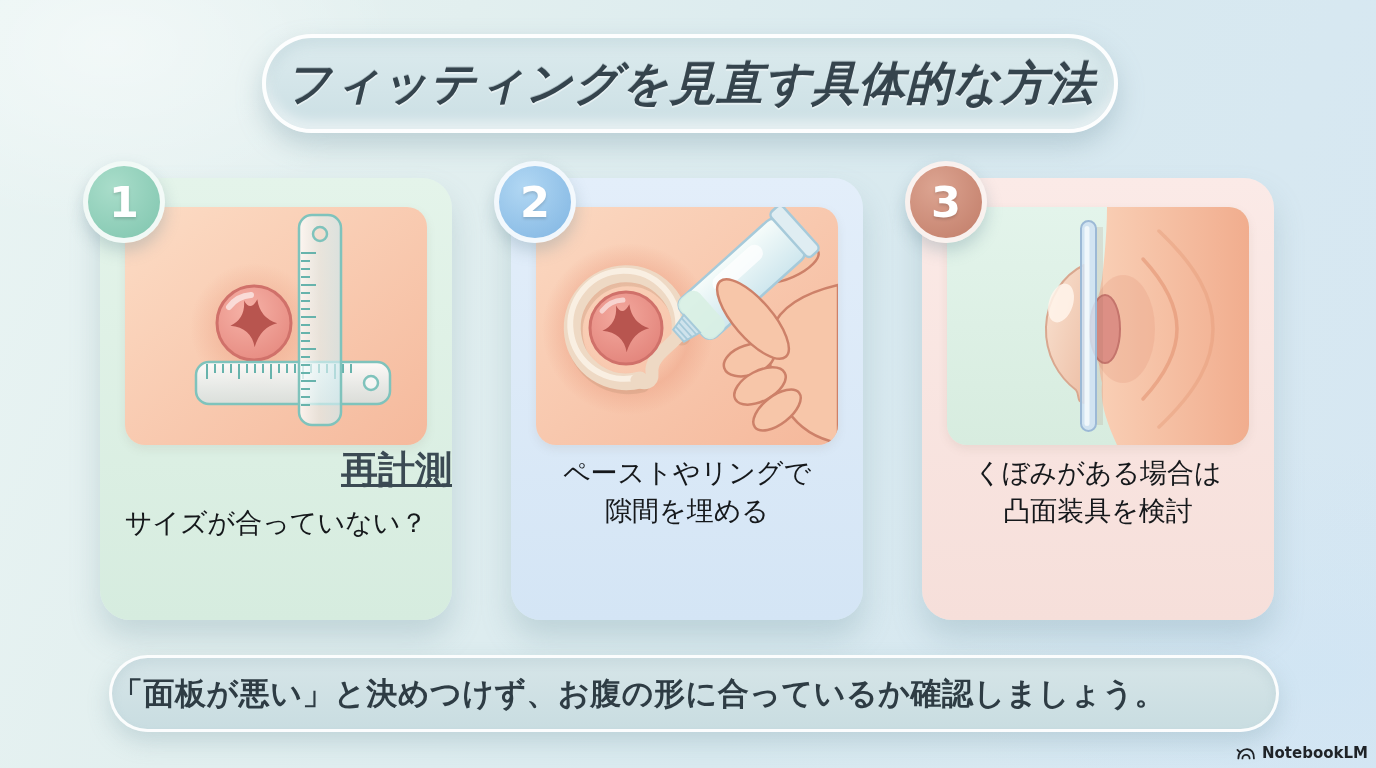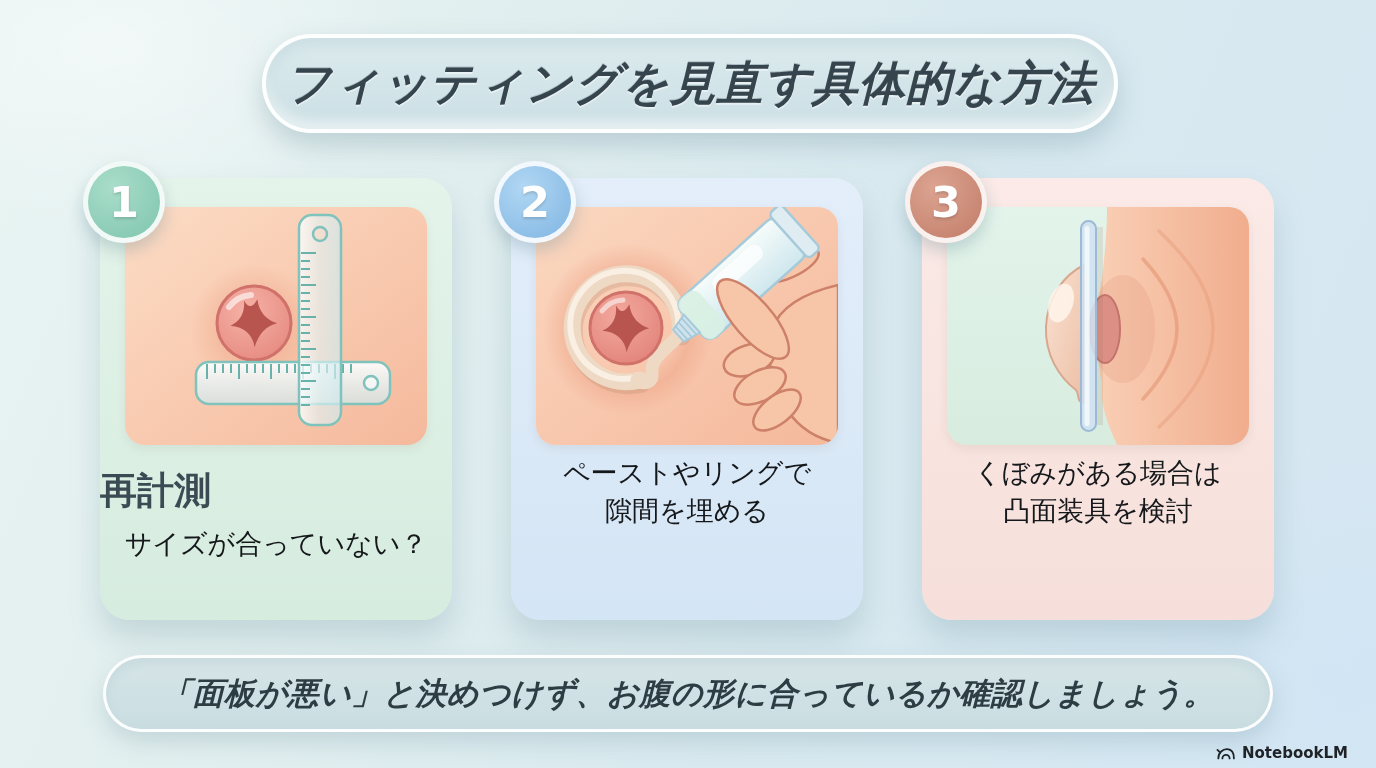--- a/index.html
+++ b/index.html
@@ -53,37 +53,37 @@
   }
   .badge-1 { background:radial-gradient(circle at 35% 30%,#a9ddca,#7fc5ae); }
   .badge-2 { background:radial-gradient(circle at 35% 30%,#b1d7f3,#80b5e2); }
   .badge-3 { background:radial-gradient(circle at 35% 30%,#dca491,#c17c68); }
 
   .card-art {
     margin:29px auto 0; width:302px; height:238px; border-radius:20px; overflow:hidden; display:block;
     box-shadow:0 4px 10px rgba(140,120,110,.12);
   }
   .card-art svg { display:block; }
-  .card-title { margin-top:21px; text-align:left; font-size:37px; font-weight:800; color:#3b4a53; }
+  .card-title { text-align:right; font-size:37px; font-weight:800; color:#3b4a53;text-decoration:underline; }
   .card-desc { margin-top:9px; text-align:center; font-size:27px; font-weight:500; color:#15181b; line-height:1.42; }
   .card-desc span { display:block; }
 
   
   .bottom-banner {
-    position:absolute; left:103px; top:655px; width:1170px; height:77px;
+    position:absolute; left:109px; top:655px; width:1170px; height:77px;
     box-sizing:border-box; border-radius:40px;
     background:linear-gradient(180deg,#d6e5e8 0%,#c9dde1 100%);
     border:3px solid rgba(255,255,255,.92);
     box-shadow:0 10px 22px rgba(125,158,170,.30), inset 0 6px 10px rgba(148,180,190,.20);
-    display:flex; align-items:center; justify-content:center;font-style:italic;
+    display:flex; align-items:center; justify-content:flex-start;
   }
   .bottom-banner p { margin:0; font-size:31px; font-weight:600; color:#2e3c44; letter-spacing:.5px; }
 
   
-  .brand { position:absolute; right:28px; bottom:6px; display:flex; gap:5px; }
+  .brand { position:absolute; right:8px; bottom:6px; display:flex; gap:5px; }
   .brand-label { font-size:15px; font-weight:600; color:#1f2327; }
 </style>
 </head>
 <body>
 
 <div class="stage">
 
   <div class="title-banner">
     <h1>フィッティングを見直す具体的な方法</h1>
   </div>

